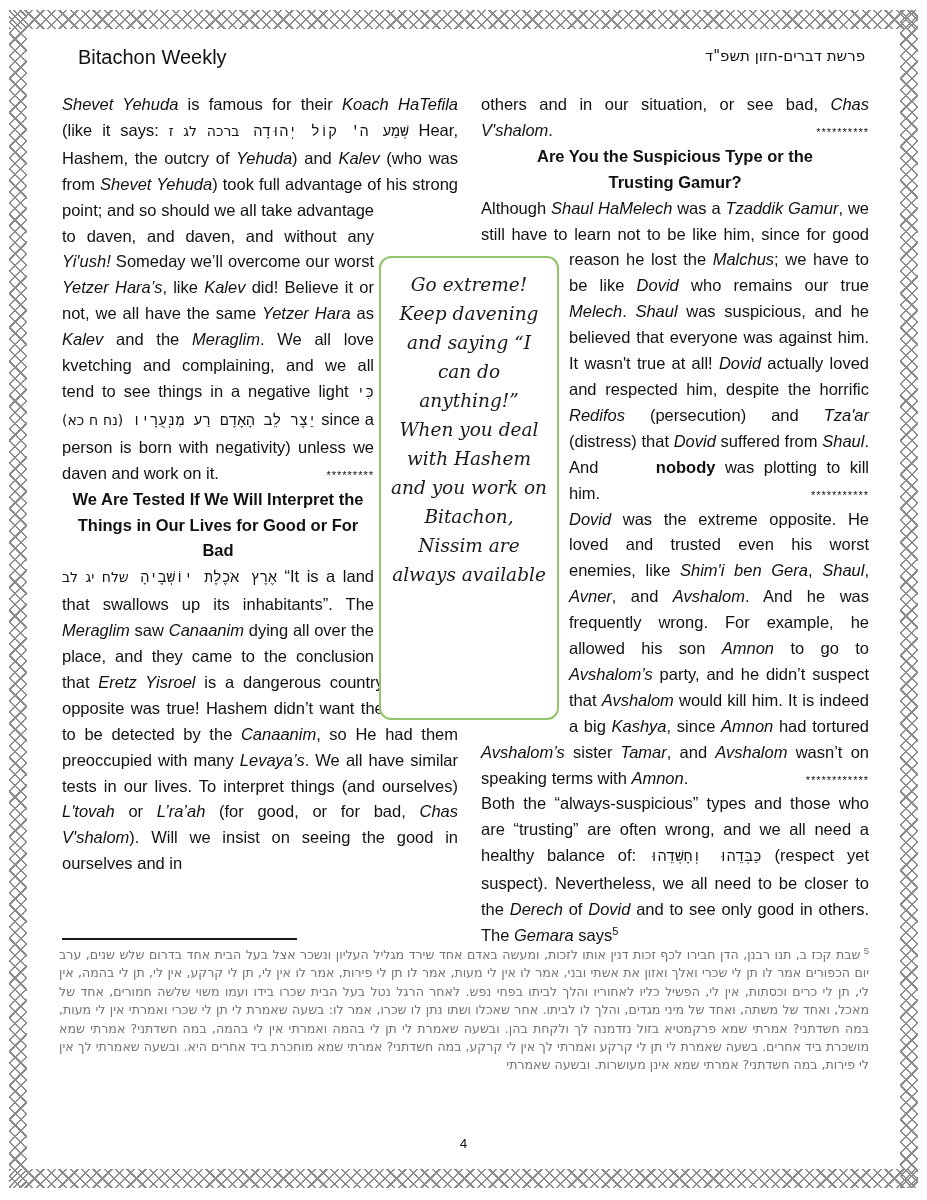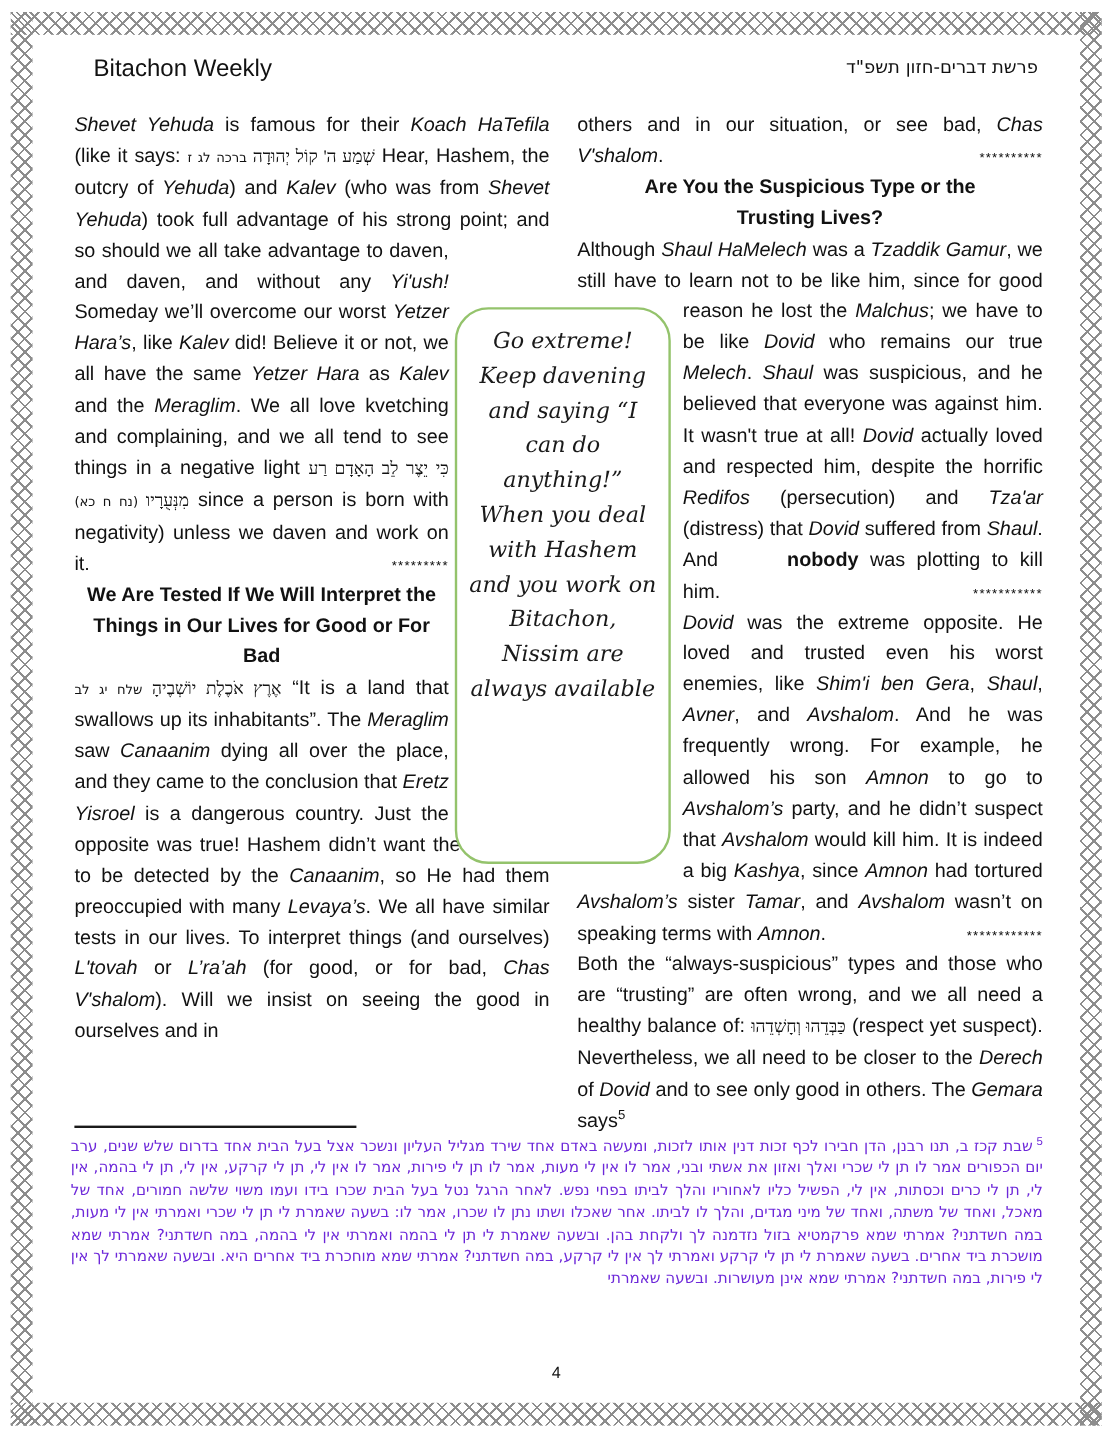--- a/index.html
+++ b/index.html
@@ -23,41 +23,41 @@
   .hdr-right{position:absolute;right:62px;top:47px;font-size:15px;font-family:"DejaVu Sans",sans-serif;direction:rtl;}
 
   .col{position:absolute;top:92px;font-size:16.5px;line-height:25.9px;text-align:justify;}
   .col-left{left:62px;width:396px;}
   .col-right{left:481px;width:388px;}
   .col p{margin:0;}
   .col h2{margin:0;font-size:16.5px;line-height:25.9px;font-weight:bold;text-align:center;}
 
   .i{font-style:italic;}
   .b{font-weight:bold;margin-left:48px;}
-  .he{font-family:Liberation Serif, serif;font-size:14.5px;}
-  .hes{font-family:"DejaVu Sans",sans-serif;font-size:11px;}
+  .he{font-family:Liberation Mono, monospace;font-size:14.5px;}
+  .hes{font-family:"DejaVu Sans",sans-serif;font-size:14px;}
   .stars{float:right;font-size:11px;letter-spacing:1px;margin-top:9px;line-height:11px;}
   .sup{vertical-align:super;font-size:11px;line-height:0;}
 
   .sp-r{float:right;width:84px;height:470px;}
   .sp-l{float:left;width:88px;height:470px;}
 
   .greenbox{
     position:absolute;left:379px;top:256px;width:180px;height:464px;
-    box-sizing:border-box;border:2px solid #94c36c;border-radius:28px;
+    box-sizing:border-box;border:2px solid #94c36c;border-radius:12px;
     background:#fff;padding:12px 10px 0 10px;
     font-family:"DejaVu Serif",serif;font-style:italic;
     font-size:18.5px;line-height:29px;text-align:center;color:#1a1a1a;
   }
 
   .fn-rule{position:absolute;left:62px;top:938px;width:235px;border-top:2px solid #1a1a1a;}
   .footnote{
     position:absolute;left:59px;top:946px;width:810px;
     direction:rtl;text-align:justify;
-    font-family:"DejaVu Sans",sans-serif;font-size:12.6px;line-height:18.4px;color:#6d28d9;
+    font-family:"DejaVu Sans",sans-serif;font-size:12.6px;line-height:18.4px;color:#737373;
   }
   .fnsup{vertical-align:super;font-size:9.5px;line-height:0;font-family:"Liberation Sans",sans-serif;}
   .pageno{position:absolute;left:0;top:1136px;width:100%;text-align:center;font-size:13.5px;}
 </style>
 </head>
 <body>
 
 <div class="bstrip b-top"></div>
 <div class="bstrip b-bottom"></div>
 <div class="bstrip b-left"></div>
@@ -67,21 +67,21 @@
 <div class="hdr-right">פרשת דברים-חזון תשפ"ד</div>
 
 <div class="col col-left">
   <p><span><span class="i">Shevet Yehuda</span><span> is famous for their </span><span class="i">Koach HaTefila</span><span> (like it says: </span><span class="he">שְׁמַע ה' קוֹל יְהוּדָה </span><span class="hes">ברכה לג ז</span><span> Hear, Hashem, the outcry of </span><span class="i">Yehuda</span><span>) and </span><span class="i">Kalev</span><span> (who was from </span><span class="i">Shevet Yehuda</span><span>) took full advantage of his strong point; and so </span></span><span class="sp-r"></span><span><span>should we all take advantage to daven, and daven, and without any </span><span class="i">Yi'ush!</span><span> Someday we’ll overcome our worst </span><span class="i">Yetzer Hara’s</span><span>, like </span><span class="i">Kalev</span><span> did! Believe it or not, we all have the same </span><span class="i">Yetzer Hara</span><span> as </span><span class="i">Kalev</span><span> and the </span><span class="i">Meraglim</span><span>. We all love kvetching and complaining, and we all tend to see things in a negative light </span><span class="he">כִּי יֵצֶר לֵב הָאָדָם רַע מִנְּעֻרָיו </span><span class="hes">(נח ח כא)</span><span> since a person is born with negativity) unless we daven and work on it. </span><span class="stars">*********</span></span></p>
   <h2><span>We Are Tested If We Will Interpret the Things in Our Lives for Good or For Bad</span></h2>
   <p><span class="he">אֶרֶץ אֹכֶלֶת יוֹשְׁבֶיהָ </span><span class="hes">שלח יג לב</span><span> “It is a land that swallows up its inhabitants”. The </span><span class="i">Meraglim</span><span> saw </span><span class="i">Canaanim</span><span> dying all over the place, and they came to the conclusion that </span><span class="i">Eretz Yisroel</span><span> is a dangerous country. Just the opposite was true! Hashem didn’t want the </span><span class="i">Meraglim</span><span> to be detected by the </span><span class="i">Canaanim</span><span>, so He had them preoccupied with many </span><span class="i">Levaya’s</span><span>. We all have similar tests in our lives. To interpret things (and ourselves) </span><span class="i">L'tovah</span><span> or </span><span class="i">L’ra’ah</span><span> (for good, or for bad, </span><span class="i">Chas V'shalom</span><span>). Will we insist on seeing the good in ourselves and in</span></p>
 </div>
 
 <div class="col col-right">
   <p><span>others and in our situation, or see bad, </span><span class="i">Chas V'shalom</span><span>. </span><span class="stars">**********</span></p>
-  <h2><span>Are You the Suspicious Type or the</span><br><span>Trusting Lives?</span></h2>
+  <h2><span>Are You the Suspicious Type or the</span><br><span>Trusting Gamur?</span></h2>
   <p><span><span>Although </span><span class="i">Shaul HaMelech</span><span> was a </span><span class="i">Tzaddik Gamur</span><span>, we still have to learn not to be like him, since for good reason he lost the </span></span><span class="sp-l"></span><span><span class="i">Malchus</span><span>; we have to be like </span><span class="i">Dovid</span><span> who remains our true </span><span class="i">Melech</span><span>. </span><span class="i">Shaul</span><span> was suspicious, and he believed that everyone was against him. It wasn't true at all! </span><span class="i">Dovid</span><span> actually loved and respected him, despite the horrific </span><span class="i">Redifos</span><span> (persecution) and </span><span class="i">Tza'ar</span><span> (distress) that </span><span class="i">Dovid</span><span> suffered from </span><span class="i">Shaul</span><span>. And </span><span class="b">nobody</span><span> was plotting to kill him. </span><span class="stars">***********</span></span></p>
   <p><span class="i">Dovid</span><span> was the extreme opposite. He loved and trusted even his worst enemies, like </span><span class="i">Shim'i ben Gera</span><span>, </span><span class="i">Shaul</span><span>, </span><span class="i">Avner</span><span>, and </span><span class="i">Avshalom</span><span>. And he was frequently wrong. For example, he allowed his son </span><span class="i">Amnon</span><span> to go to </span><span class="i">Avshalom’s</span><span> party, and he didn’t suspect that </span><span class="i">Avshalom</span><span> would kill him. It is indeed a big </span><span class="i">Kashya</span><span>, since </span><span class="i">Amnon</span><span> had tortured </span><span class="i">Avshalom’s</span><span> sister </span><span class="i">Tamar</span><span>, and </span><span class="i">Avshalom</span><span> wasn’t on speaking terms with </span><span class="i">Amnon</span><span>. </span><span class="stars">************</span></p>
   <p><span>Both the “always-suspicious” types and those who are “trusting” are often wrong, and we all need a healthy balance of: </span><span class="he">כַּבְּדֵהוּ וְחָשְׁדֵהוּ</span><span> (respect yet suspect). Nevertheless, we all need to be closer to the </span><span class="i">Derech</span><span> of </span><span class="i">Dovid</span><span> and to see only good in others. The </span><span class="i">Gemara</span><span> says</span><span class="sup">5</span></p>
 </div>
 
 <div class="greenbox">Go extreme! Keep davening and saying “I can do anything!” When you deal with Hashem and you work on Bitachon, Nissim are always available</div>
 
 <div class="fn-rule"></div>
 <div class="footnote"><span class="fnsup">5 </span><span>שבת קכז ב, תנו רבנן, הדן חבירו לכף זכות דנין אותו לזכות, ומעשה באדם אחד שירד מגליל העליון ונשכר אצל בעל הבית אחד בדרום שלש שנים, ערב יום הכפורים אמר לו תן לי שכרי ואלך ואזון את אשתי ובני, אמר לו אין לי מעות, אמר לו תן לי פירות, אמר לו אין לי, תן לי קרקע, אין לי, תן לי בהמה, אין לי, תן לי כרים וכסתות, אין לי, הפשיל כליו לאחוריו והלך לביתו בפחי נפש. לאחר הרגל נטל בעל הבית שכרו בידו ועמו משוי שלשה חמורים, אחד של מאכל, ואחד של משתה, ואחד של מיני מגדים, והלך לו לביתו. אחר שאכלו ושתו נתן לו שכרו, אמר לו: בשעה שאמרת לי תן לי שכרי ואמרתי אין לי מעות, במה חשדתני? אמרתי שמא פרקמטיא בזול נזדמנה לך ולקחת בהן. ובשעה שאמרת לי תן לי בהמה ואמרתי אין לי בהמה, במה חשדתני? אמרתי שמא מושכרת ביד אחרים. בשעה שאמרת לי תן לי קרקע ואמרתי לך אין לי קרקע, במה חשדתני? אמרתי שמא מוחכרת ביד אחרים היא. ובשעה שאמרתי לך אין לי פירות, במה חשדתני? אמרתי שמא אינן מעושרות. ובשעה שאמרתי</span></div>
 

